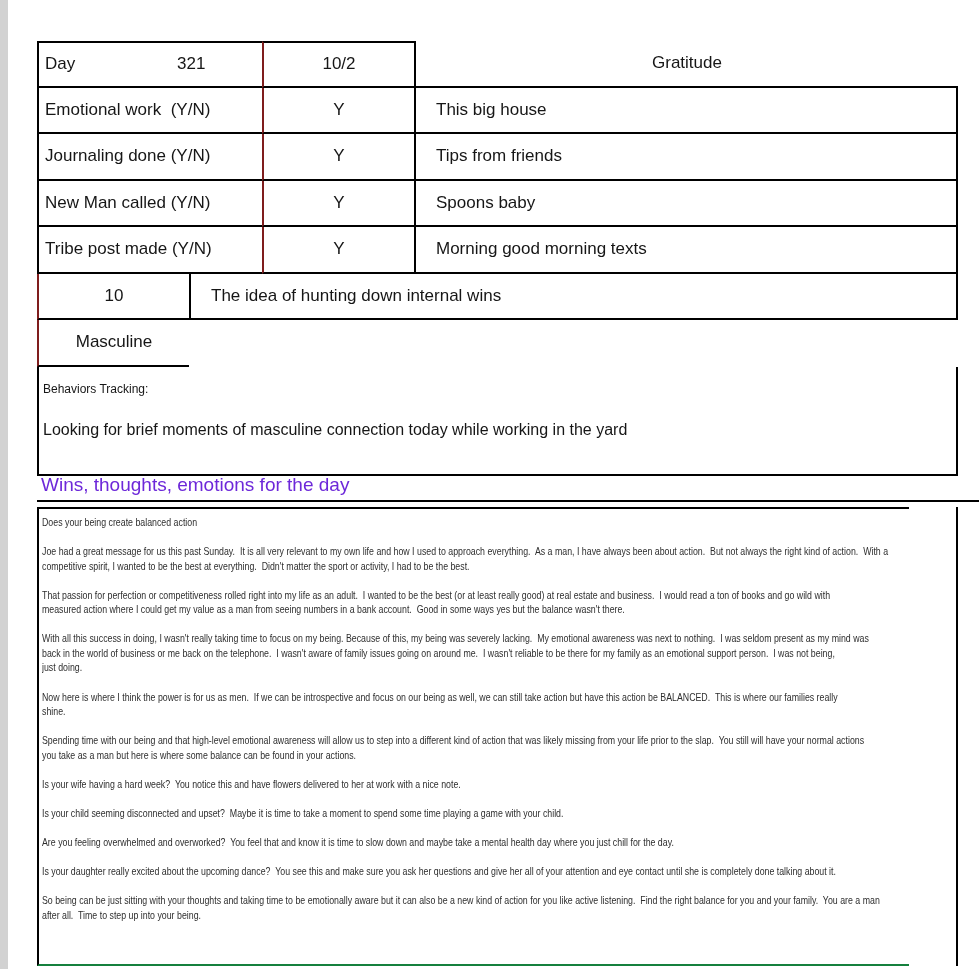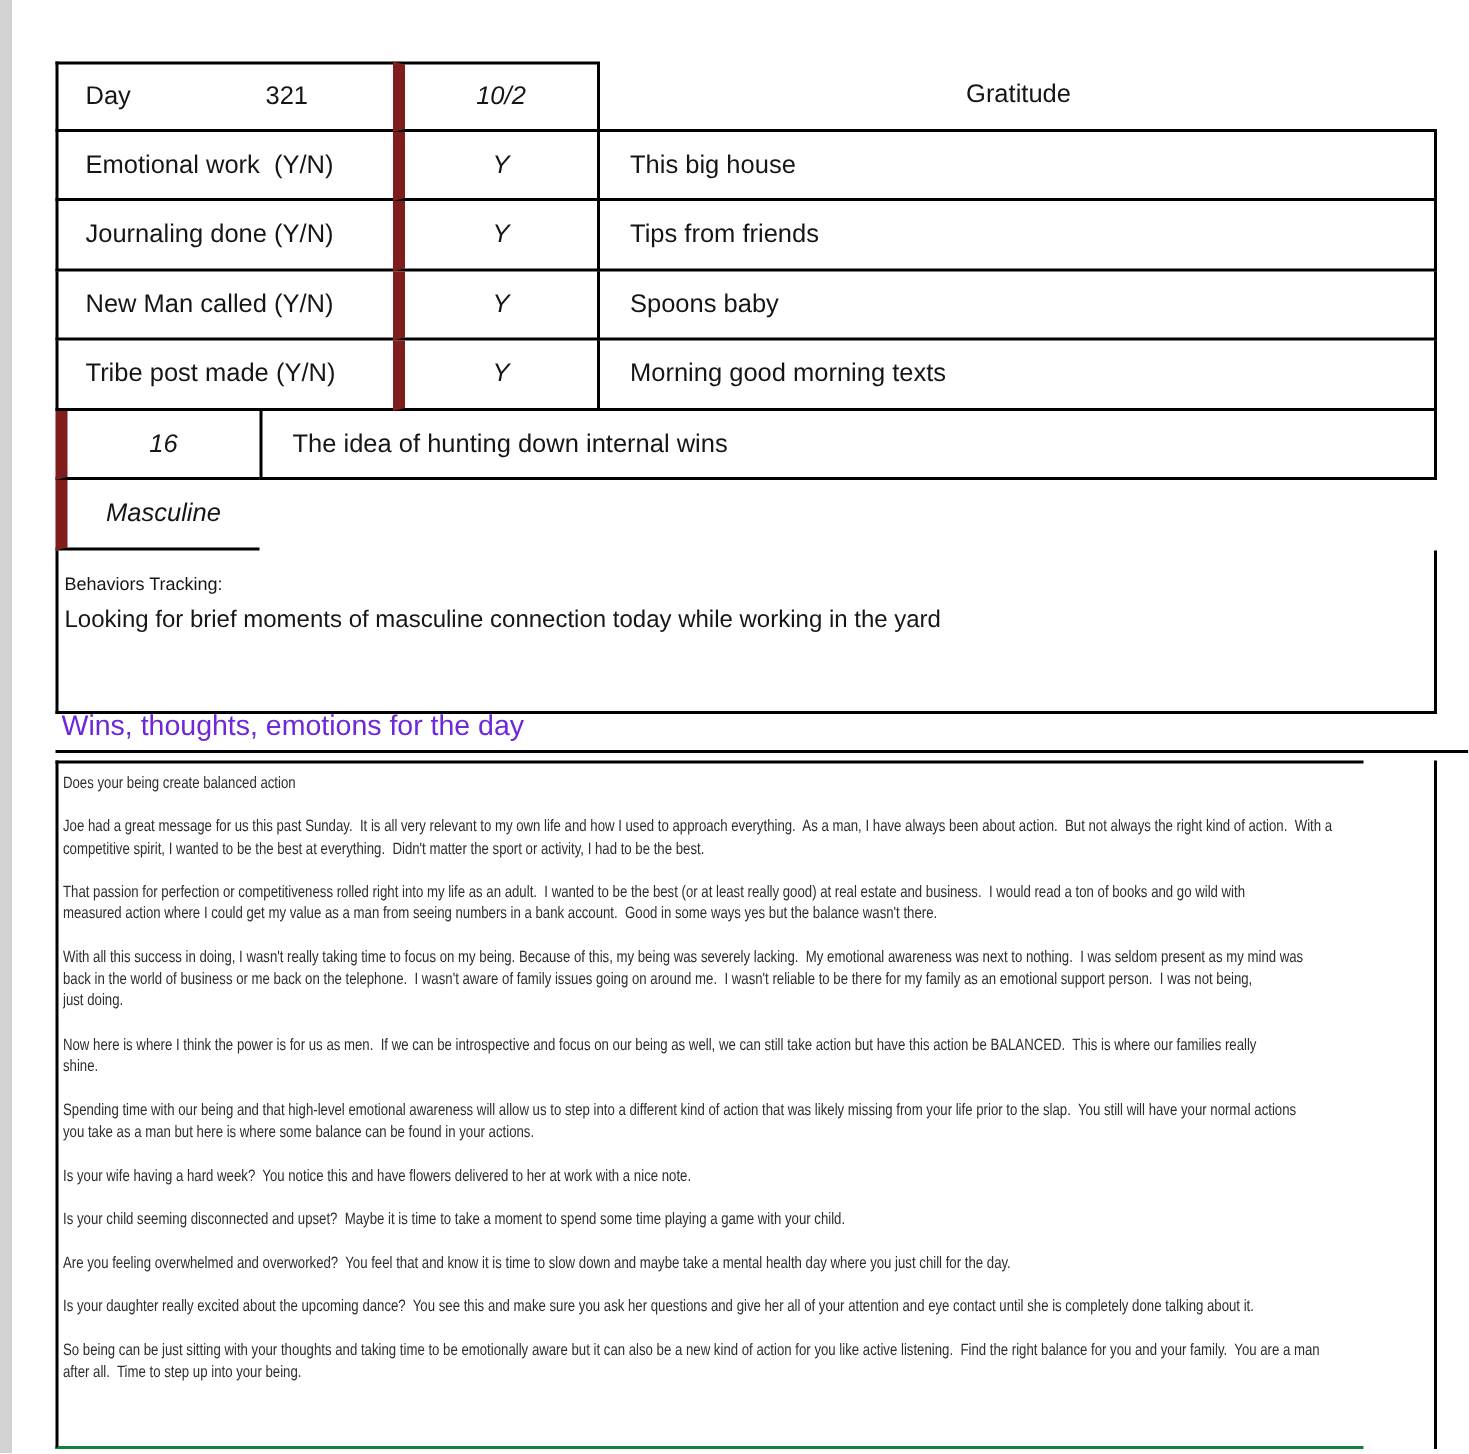--- a/index.html
+++ b/index.html
@@ -8,37 +8,37 @@
     font-family:"Liberation Sans","DejaVu Sans",sans-serif;color:#161616;
   }
   .left-strip{position:absolute;left:0;top:0;width:8px;height:969px;background:#d2d2d2;}
 
   
   .tracker{position:absolute;left:37px;top:41px;width:921px;font-size:17px;}
   .trow{display:flex;width:100%;}
   .trow{height:46.5px;}
   .trow.header{height:46.5px;}
   .cell{box-sizing:border-box;display:flex;align-items:center;white-space:pre;overflow:hidden;}
-  .c1{width:225px;border-left:2px solid #000;padding-left:18px;position:relative;}
-  .c2{width:136px;border-left:8px solid #7f1d1d;justify-content:center;font-style:italic;}
+  .c1{width:225px;border-left:2px solid #000;padding-left:6px;position:relative;}
+  .c2{width:152px;border-left:2px solid #7f1d1d;justify-content:center;}
   .c3{flex:1;border-left:2px solid #000;padding-left:20px;}
   .cell{border-bottom:2px solid #000;}
   .header .c1,.header .c2{border-top:2px solid #000;}
   .header .c3{border-left:2px solid #000;justify-content:center;padding-left:0;}
   .body-row .c3{border-right:2px solid #000;}
   .day-num{position:absolute;left:138px;top:0;height:100%;display:flex;align-items:center;}
 
   
   .behaviors{
     position:absolute;left:37px;top:366.5px;width:921px;height:109.5px;box-sizing:border-box;
     border-left:2px solid #000;border-right:2px solid #000;border-bottom:2px solid #000;
     padding:9px 6px 0 4px;
   }
   .b-title{font-size:12px;line-height:26px;}
-  .b-note{font-size:16px;line-height:24px;margin-top:0;white-space:pre;}
+  .b-note{font-size:16px;line-height:24px;margin-top:16px;white-space:pre;}
 
   
   .wins-heading{position:absolute;left:41px;top:474px;font-size:19px;color:#6d28d9;}
   .wins-underline{position:absolute;left:37px;top:500px;width:942px;height:2px;background:#000;}
 
   
   .wins-box{
     position:absolute;left:37px;top:507px;width:872px;height:459px;box-sizing:border-box;
     border-left:2px solid #000;border-top:2px solid #000;border-bottom:2px solid #15803d;
   }
@@ -86,21 +86,21 @@
       <div class="cell c1"><span>New Man called (Y/N)</span></div>
       <div class="cell c2"><span>Y</span></div>
       <div class="cell c3"><span>Spoons baby</span></div>
     </div>
     <div class="trow body-row">
       <div class="cell c1"><span>Tribe post made (Y/N)</span></div>
       <div class="cell c2"><span>Y</span></div>
       <div class="cell c3"><span>Morning good morning texts</span></div>
     </div>
     <div class="trow body-row">
-      <div class="cell c2"><span>16</span></div>
+      <div class="cell c2"><span>10</span></div>
       <div class="cell c3"><span>The idea of hunting down internal wins</span></div>
     </div>
     <div class="trow body-row">
       <div class="cell c2"><span>Masculine</span></div>
     </div>
   </div>
 
   <div class="behaviors">
     <div class="b-title">Behaviors Tracking:</div>
     <div class="b-note">Looking for brief moments of masculine connection today while working in the yard</div>

